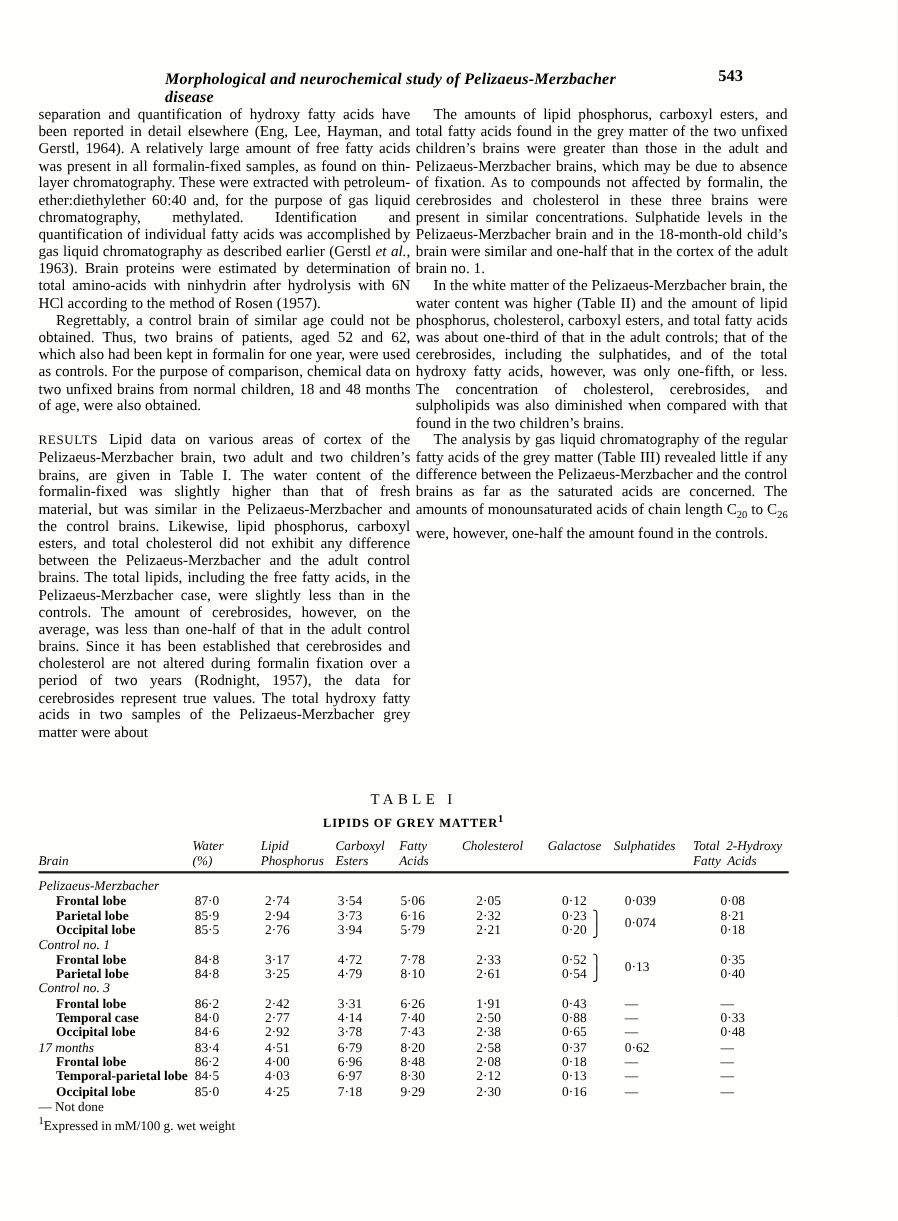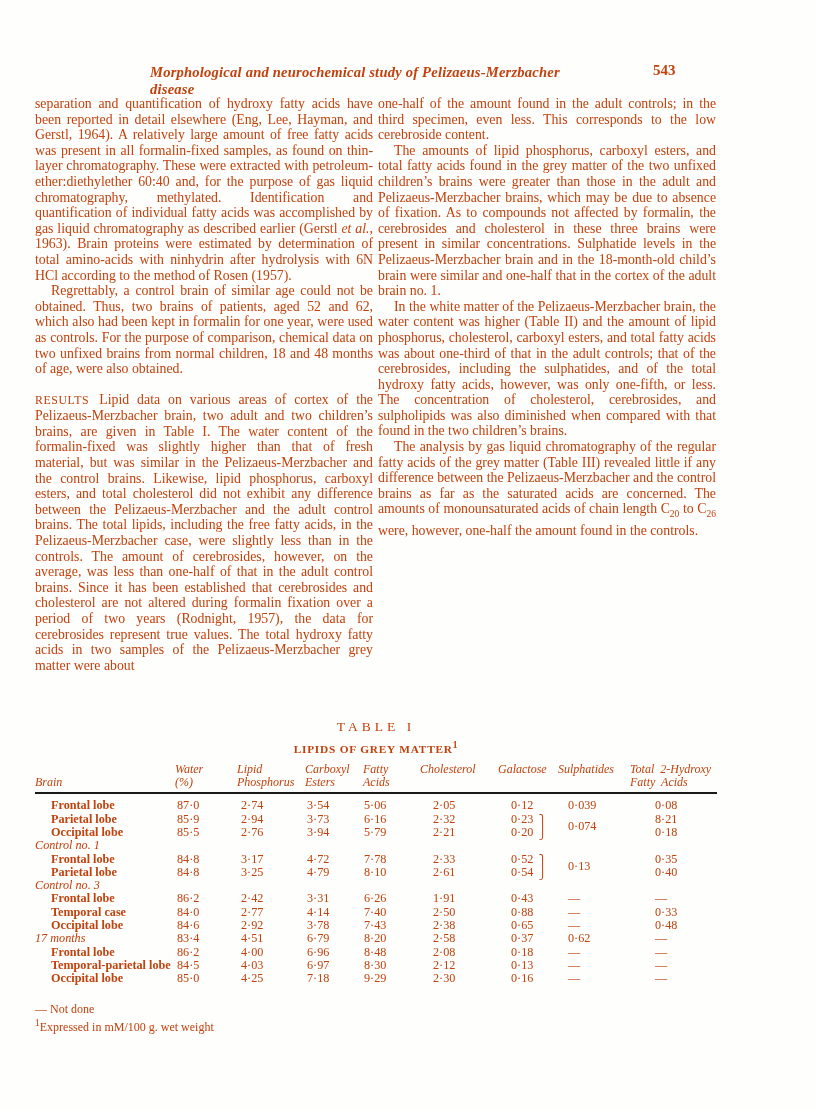--- a/index.html
+++ b/index.html
@@ -1,18 +1,18 @@
 <!DOCTYPE html>
 <html><head>
 <meta charset="utf-8">
 <style>
   html,body { margin:0; padding:0; background:#e8e8e8; }
   .page {
     position:relative; width:816px; height:1110px; margin:0 auto;
-    background:#fefefd; color:#c2410c;
+    background:#fefefd; color:#000000;
     font-family:"Liberation Serif","DejaVu Serif",serif;
     overflow:hidden;
   }
   
   .running-head {
     position:absolute; top:64px; left:150px; width:450px;
     font-style:italic; font-weight:600; font-size:14.6px; letter-spacing:0.2px;
   }
   .page-num {
     position:absolute; top:62px; left:653px;
@@ -50,39 +50,38 @@
   .c2 { padding-left:2px; }
   .c3 { padding-left:4px; }
   .c4 { padding-left:2px; }
   .c5 { padding-left:1px; }
   .c6 { padding-left:13px; }
   .c7 { padding-left:13px; }
   .c8 { padding-left:10px; }
   .c9 { padding-left:25px; }
   .brace { font-family:"DejaVu Sans",sans-serif; font-size:11px; margin-left:5px; position:relative; top:1px; }
   .straddle { display:inline-block; transform:translateY(7px); }
-  .footnotes { margin-top:16px; font-size:12px; line-height:14px; }
+  .footnotes { margin-top:0; font-size:12px; line-height:14px; }
   .footnotes div { margin:0; }
 </style>
 </head>
 <body>
 
 <div class="page">
 
   <div class="running-head">Morphological and neurochemical study of Pelizaeus-Merzbacher disease</div>
   <div class="page-num">543</div>
 
   <div class="col col-left">
     <p><span>separation and quantification of hydroxy fatty acids have been reported in detail elsewhere (Eng, Lee, Hayman, and Gerstl, 1964). A relatively large amount of free fatty acids was present in all formalin-fixed samples, as found on thin-layer chromatography. These were extracted with petroleum-ether:diethylether 60:40 and, for the purpose of gas liquid chromatography, methylated. Identification and quantification of individual fatty acids was accomplished by gas liquid chromatography as described earlier (Gerstl </span><i>et al.</i><span>, 1963). Brain proteins were estimated by determination of total amino-acids with ninhydrin after hydrolysis with 6N HCl according to the method of Rosen (1957).</span></p>
     <p class="ind">Regrettably, a control brain of similar age could not be obtained. Thus, two brains of patients, aged 52 and 62, which also had been kept in formalin for one year, were used as controls. For the purpose of comparison, chemical data on two unfixed brains from normal children, 18 and 48 months of age, were also obtained.</p>
     <p class="results-p"><span class="lead-caps">RESULTS</span><span>Lipid data on various areas of cortex of the Pelizaeus-Merzbacher brain, two adult and two children’s brains, are given in Table I. The water content of the formalin-fixed was slightly higher than that of fresh material, but was similar in the Pelizaeus-Merzbacher and the control brains. Likewise, lipid phosphorus, carboxyl esters, and total cholesterol did not exhibit any difference between the Pelizaeus-Merzbacher and the adult control brains. The total lipids, including the free fatty acids, in the Pelizaeus-Merzbacher case, were slightly less than in the controls. The amount of cerebrosides, however, on the average, was less than one-half of that in the adult control brains. Since it has been established that cerebrosides and cholesterol are not altered during formalin fixation over a period of two years (Rodnight, 1957), the data for cerebrosides represent true values. The total hydroxy fatty acids in two samples of the Pelizaeus-Merzbacher grey matter were about</span></p>
   </div>
 
   <div class="col col-right">
-    <p>one-half of the amount found in the adult controls; in the third specimen, even less. This corresponds to the low cerebroside content.</p>
     <p class="ind">The amounts of lipid phosphorus, carboxyl esters, and total fatty acids found in the grey matter of the two unfixed children’s brains were greater than those in the adult and Pelizaeus-Merzbacher brains, which may be due to absence of fixation. As to compounds not affected by formalin, the cerebrosides and cholesterol in these three brains were present in similar concentrations. Sulphatide levels in the Pelizaeus-Merzbacher brain and in the 18-month-old child’s brain were similar and one-half that in the cortex of the adult brain no. 1.</p>
     <p class="ind">In the white matter of the Pelizaeus-Merzbacher brain, the water content was higher (Table II) and the amount of lipid phosphorus, cholesterol, carboxyl esters, and total fatty acids was about one-third of that in the adult controls; that of the cerebrosides, including the sulphatides, and of the total hydroxy fatty acids, however, was only one-fifth, or less. The concentration of cholesterol, cerebrosides, and sulpholipids was also diminished when compared with that found in the two children’s brains.</p>
     <p class="ind"><span>The analysis by gas liquid chromatography of the regular fatty acids of the grey matter (Table III) revealed little if any difference between the Pelizaeus-Merzbacher and the control brains as far as the saturated acids are concerned. The amounts of monounsaturated acids of chain length C</span><sub>20</sub><span> to C</span><sub>26</sub><span> were, however, one-half the amount found in the controls.</span></p>
   </div>
 
   <div class="table-block">
     <div class="table-title">TABLE I</div>
     <div class="table-subtitle"><span>LIPIDS OF GREY MATTER</span><sup>1</sup></div>
 
     <div class="tgrid thead">
@@ -117,20 +116,23 @@
       <div class="hcell total-h">
           <div>Total 2-Hydroxy</div>
           <div>Fatty Acids</div>
         </div>
     </div>
 
     <div class="rule"></div>
 
     <div class="tbody-block">
 
+      <div class="tgrid trow">
+        <div class="tc glabel">Pelizaeus-Merzbacher</div>
+      </div>
 
       <div class="tgrid trow">
         <div class="tc leaf">Frontal lobe</div>
         <div class="tc c2">87·0</div>
         <div class="tc c3">2·74</div>
         <div class="tc c4">3·54</div>
         <div class="tc c5">5·06</div>
         <div class="tc c6">2·05</div>
         <div class="tc c7">0·12</div>
         <div class="tc c8">0·039</div>

